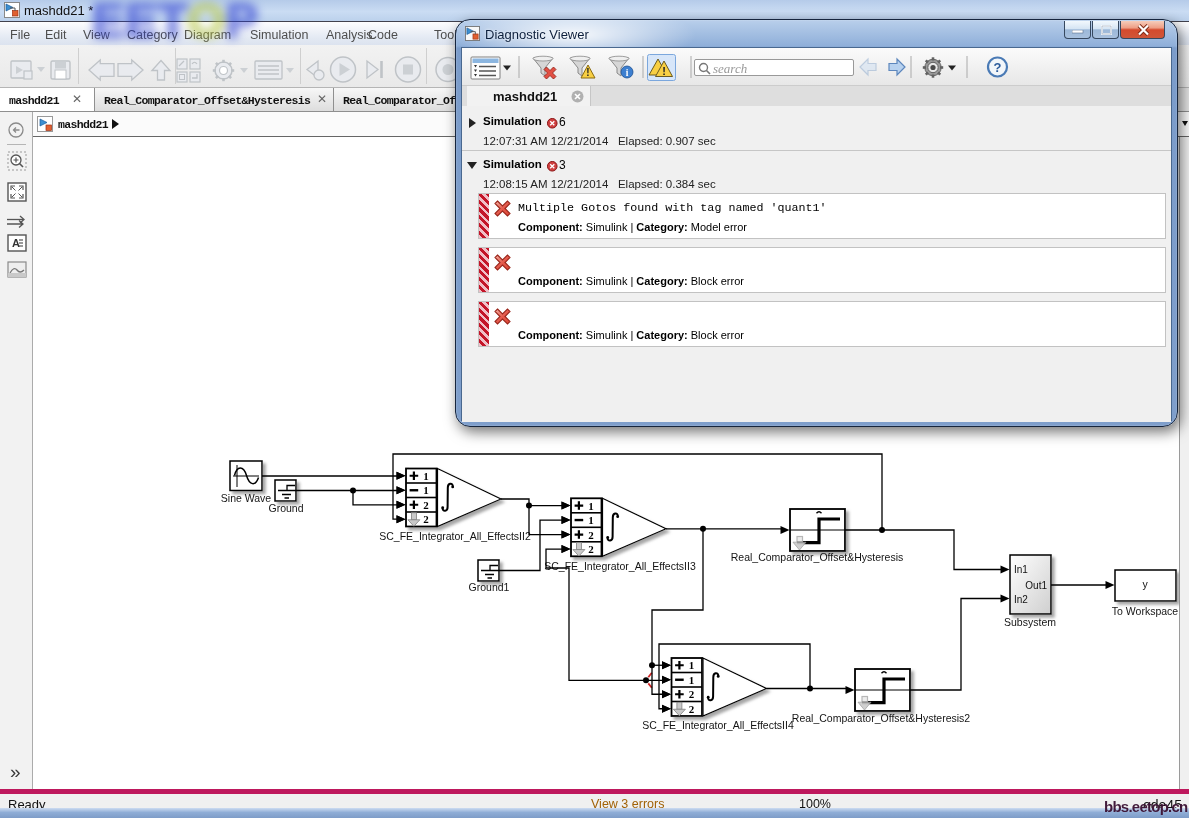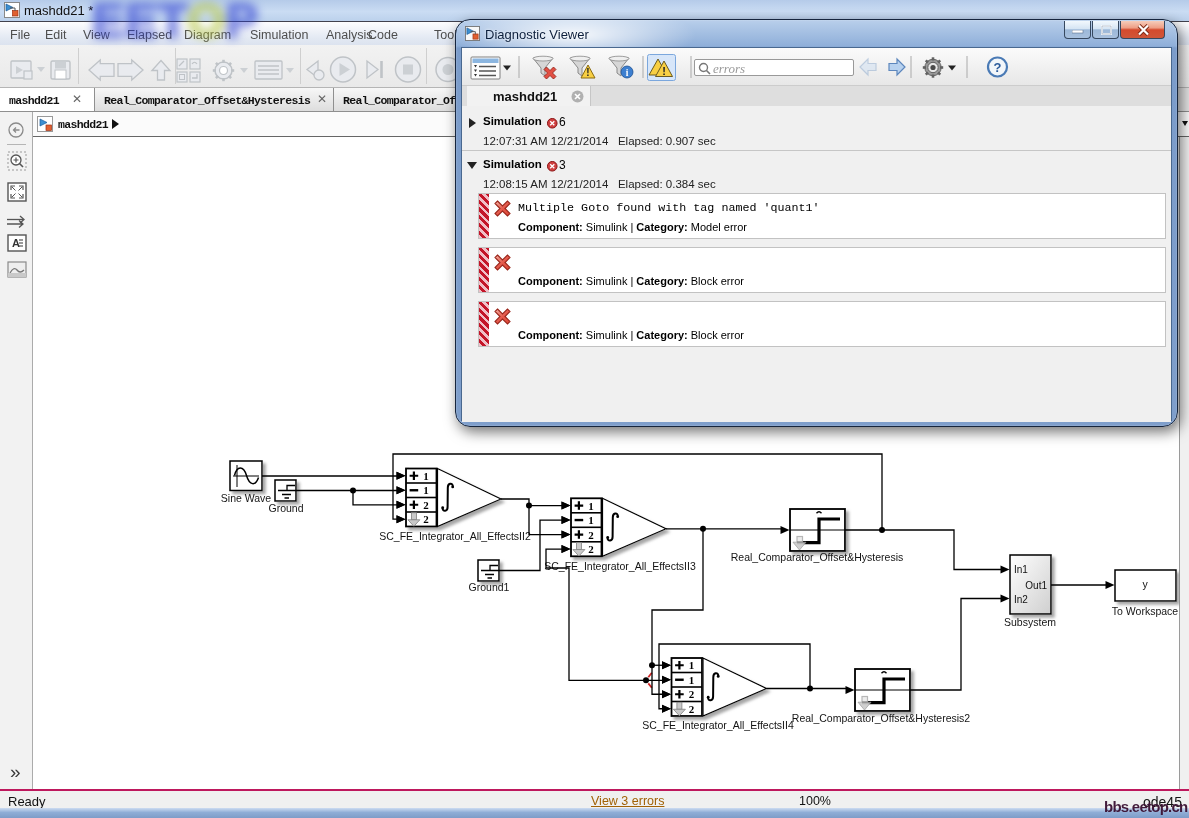--- a/index.html
+++ b/index.html
@@ -29,21 +29,21 @@
   .tabx { position:absolute; top:6px; width:11px; height:11px; color:#666; font-size:12px; line-height:11px; font-family:"Liberation Sans",sans-serif; font-weight:normal;}
 
   
   #sidebar { left:0; top:112px; width:33px; height:677px; background:#f2f2f2; border-right:1px solid #ababab; }
   
   #breadcrumb { left:33px; top:112px; width:1156px; height:25px; background:#fbfbfb; border-bottom:1px solid #666; }
   #rightstrip { left:1180px; top:137px; width:9px; height:652px; background:#f0f0f0; }
   #canvas { left:33px; top:137px; width:1147px; height:652px; background:#ffffff; border-right:1px solid #9a9a9a; }
 
   
-  #statusbar { left:0; top:789px; width:1189px; height:19px; background:#f0f0f0; border-top:2px solid #be185d; font-size:13px; color:#111; }
+  #statusbar { left:0; top:789px; width:1189px; height:19px; background:#f0f0f0; border-top:5px solid #be185d; font-size:13px; color:#111; }
   #bluestrip { left:0; top:808px; width:1189px; height:10px;
     background:linear-gradient(#cddcf1,#8fadd6 45%,#7e9cc8); }
 
   
   #wm1 { left:92px; top:-7px; width:230px; height:56px; font-weight:bold; font-size:48px; letter-spacing:1px;
          color:#2a3bd0; opacity:0.62; filter:blur(5px); -webkit-text-stroke:2.5px #2a3bd0; }
   #wm1 .o { color:#b9c838; -webkit-text-stroke:2.5px #b9c838; }
   #wm2 { left:1104px; top:798px; font-weight:bold; font-size:15px; letter-spacing:-0.75px; color:#3c1335; filter:blur(0.5px); opacity:0.96;}
 
   
@@ -86,21 +86,21 @@
       <rect x="0.5" y="0.5" width="15" height="15" fill="#fff" stroke="#888"></rect>
       <polygon points="2,2 9,5.5 2,9" fill="#3c8fd0" stroke="#1a5a9a" stroke-width="0.7"></polygon>
       <rect x="8.5" y="8.5" width="5.5" height="5.5" fill="#e06030" stroke="#a03010" stroke-width="0.7"></rect>
       <path d="M 6 6 L 11 6 L 11 9" fill="none" stroke="#555" stroke-width="1"></path>
     </svg>
     <div class="abs" id="titletext">mashdd21 *</div>
   <div class="abs" id="menubar">
     <span class="menuitem" style="left:10px">File</span>
     <span class="menuitem" style="left:45px">Edit</span>
     <span class="menuitem" style="left:83px">View</span>
-    <span class="menuitem" style="left:127px">Elapsed</span>
+    <span class="menuitem" style="left:127px">Category</span>
     <span class="menuitem" style="left:184px">Diagram</span>
     <span class="menuitem" style="left:250px">Simulation</span>
     <span class="menuitem" style="left:326px">Analysis</span>
     <span class="menuitem" style="left:368px">Code</span>
     <span class="menuitem" style="left:434px">Tools</span>
     <span class="menuitem" style="left:478px">Help</span>
   </div>
   <div class="abs" id="toolbar"></div>
     <div class="tsep" style="left:78px"></div>
     <div class="tsep" style="left:175px"></div>
@@ -531,21 +531,21 @@
 <line x1="181" y1="8" x2="181" y2="30" stroke="#aaa" stroke-width="1"></line>
 <line x1="229" y1="8" x2="229" y2="30" stroke="#aaa" stroke-width="1"></line>
 <line x1="449" y1="8" x2="449" y2="30" stroke="#aaa" stroke-width="1"></line>
 <line x1="505" y1="8" x2="505" y2="30" stroke="#aaa" stroke-width="1"></line>
 </svg>
       <div class="abs" id="dsearch">
           <svg class="abs" style="left:3px;top:2px" width="13" height="13">
             <circle cx="5.5" cy="5.5" r="4" fill="none" stroke="#777" stroke-width="1.4"></circle>
             <line x1="8.5" y1="8.5" x2="12" y2="12" stroke="#777" stroke-width="1.6"></line>
           </svg>
-          <span>errors</span>
+          <span>search</span>
         </div>
       <div class="abs" id="dtabrow">
           <div class="abs" style="left:129px;top:19.5px;width:580px;height:1px;background:#a8a8a8"></div>
         <div id="dtabact">
             <b>mashdd21</b>
             <svg class="abs" style="left:104px;top:4px" width="13" height="13">
               <circle cx="6.5" cy="6.5" r="6" fill="#b0b0b0"></circle>
               <path d="M 4 4 L 9 9 M 9 4 L 4 9" stroke="#fff" stroke-width="1.6"></path>
             </svg>
           </div>
@@ -573,21 +573,21 @@
             <svg class="abs" style="left:15px;top:6px" width="17" height="17" viewBox="0 0 17 17">
               <defs>
                 <linearGradient id="xg" x1="0" y1="0" x2="1" y2="1">
                   <stop offset="0" stop-color="#f7b3a6"></stop>
                   <stop offset="0.5" stop-color="#e55a4c"></stop>
                   <stop offset="1" stop-color="#dd4634"></stop>
                 </linearGradient>
               </defs>
               <path d="M 3.5 1 L 8.5 6 L 13.5 1 L 16 3.5 L 11 8.5 L 16 13.5 L 13.5 16 L 8.5 11 L 3.5 16 L 1 13.5 L 6 8.5 L 1 3.5 Z" fill="url(#xg)" stroke="#99251a" stroke-width="1.1"></path>
             </svg>
-            <span class="emsg">Multiple Goto found with tag named 'quant1'</span>
+            <span class="emsg">Multiple Gotos found with tag named 'quant1'</span>
             <span class="ecomp"><b>Component:</b> Simulink | <b>Category:</b> Model error</span>
           </div>
 <div class="errcard" style="top:141px">
             <div class="hatch"></div>
             <svg class="abs" style="left:15px;top:6px" width="17" height="17" viewBox="0 0 17 17">
               <defs>
                 <linearGradient id="xg" x1="0" y1="0" x2="1" y2="1">
                   <stop offset="0" stop-color="#f7b3a6"></stop>
                   <stop offset="0.5" stop-color="#e55a4c"></stop>
                   <stop offset="1" stop-color="#dd4634"></stop>

